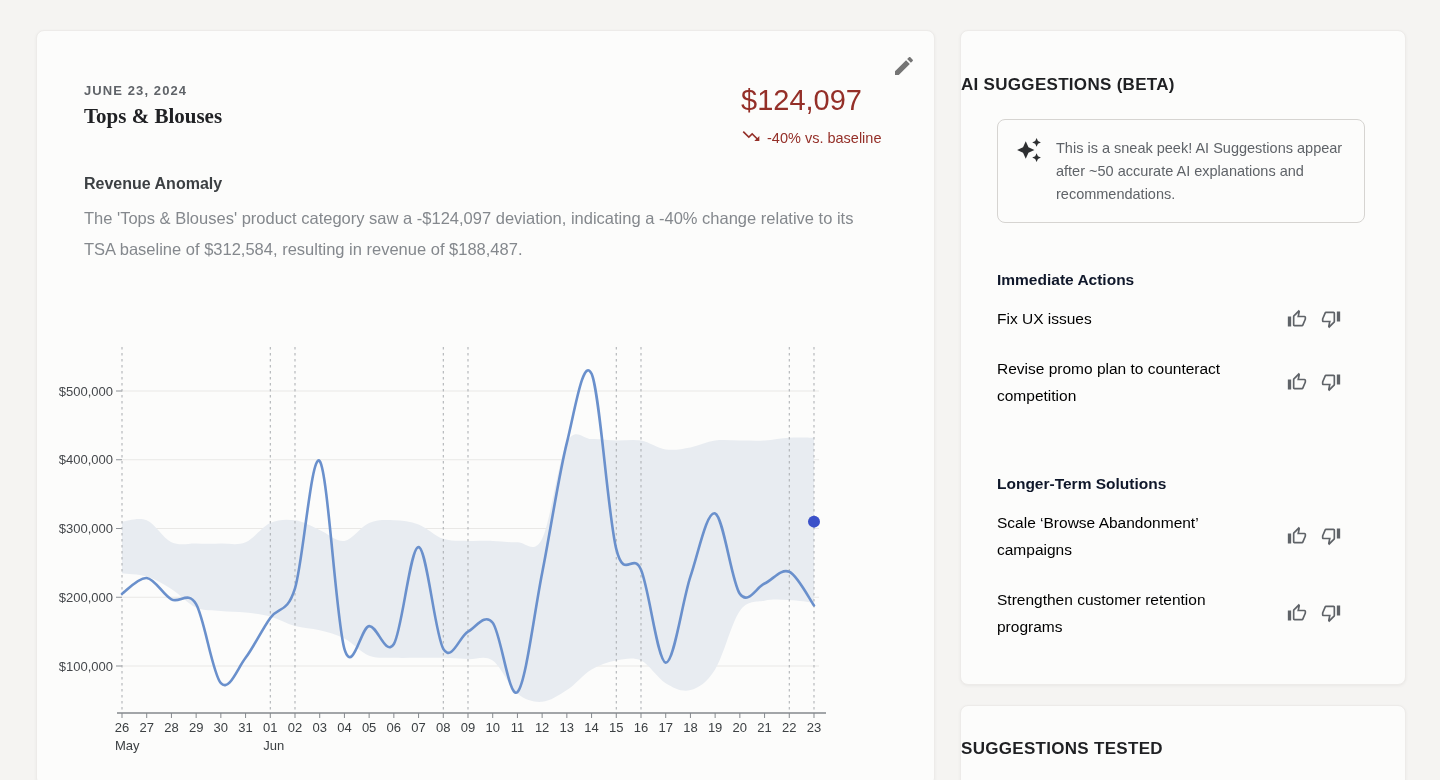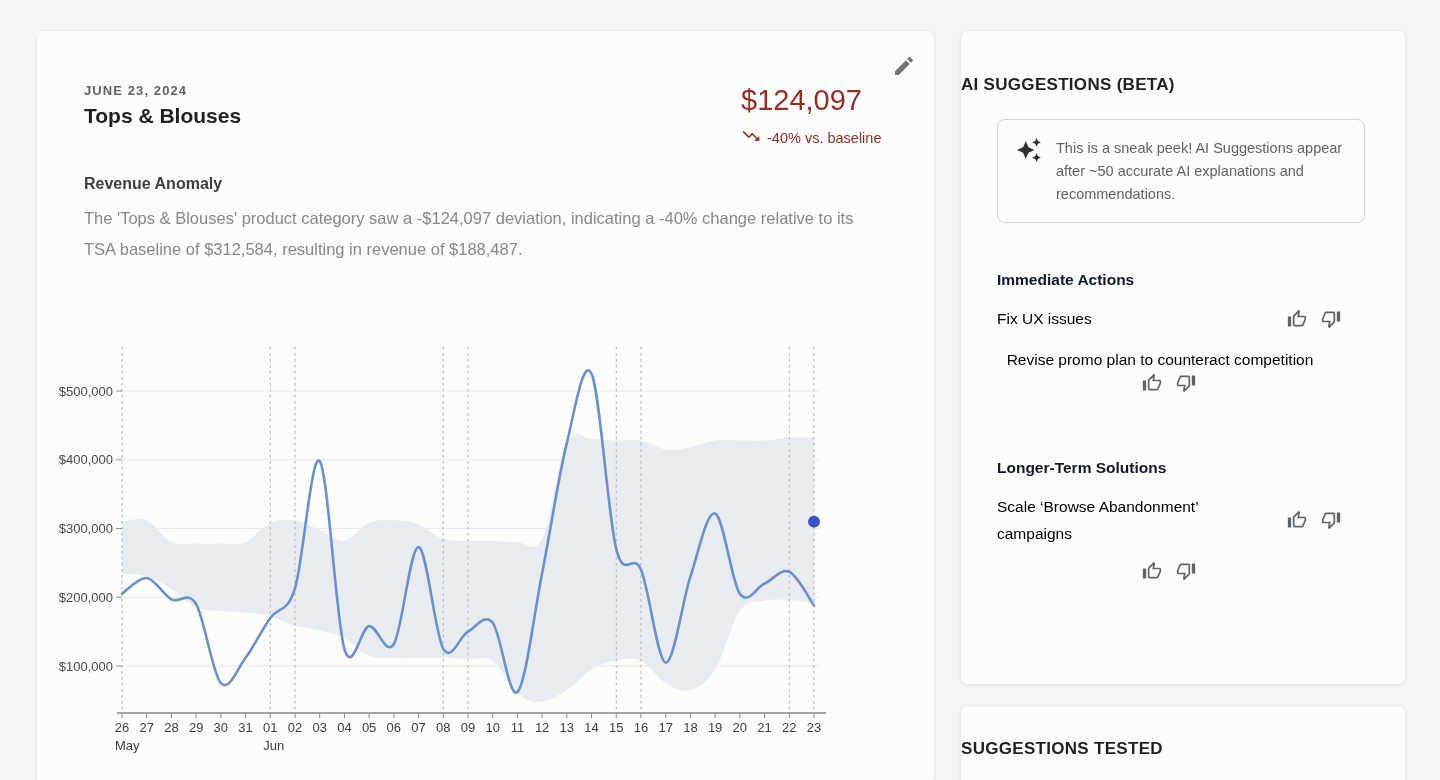--- a/index.html
+++ b/index.html
@@ -6,21 +6,21 @@
   html,body { width:1440px; height:780px; overflow:hidden; }
   body { position:relative; background:#f5f4f2; font-family:"Liberation Sans", sans-serif; }
 
   .card { position:absolute; background:#fcfcfb; border:1px solid #edebe9; border-radius:8px;
           box-shadow:0 1px 3px rgba(80,80,80,.07); }
 
   
   #report-card { left:36px; top:30px; width:899px; height:756px; }
   .report-date { position:absolute; left:47px; top:52px; font-size:13px; letter-spacing:1.1px;
                  color:#5f6368; font-weight:bold; }
-  .report-title { position:absolute; left:47px; top:73px; font-size:21px; font-weight:bold; color:#202124; }
+  .report-title { position:absolute; left:47px; top:73px; font-size:21px; font-weight:bold; color:#202124;font-family:Liberation Serif, serif; }
   .metric { position:absolute; left:704px; top:53px; }
   .metric-value { font-size:29px; font-weight:500; }
   .metric-delta { margin-top:9px; display:flex; align-items:center; gap:6px; font-size:14.5px; }
   .edit-btn { position:absolute; right:16px; top:22px; width:28px; height:28px; border:none;
               background:transparent; cursor:pointer; }
   .section-heading { position:absolute; left:47px; top:144px; font-size:16px; font-weight:bold; color:#3c4043; }
   .description { position:absolute; left:47px; top:172px; width:800px; font-size:16.5px;
                  line-height:31px; color:#84888d; }
   .mode-row { position:absolute; left:47px; top:271px; display:flex; align-items:center; gap:6px;
               font-size:13.5px; color:#3c4043; }
@@ -31,21 +31,21 @@
 
   
   #ai-card { left:960px; top:30px; width:446px; height:655px; padding:44px 0 0 0; }
   .panel-title { text-align:left; font-size:17px; font-weight:bold; color:#1f2023; letter-spacing:.3px; }
   .notice-box { margin:24px 40px 0 36px; border:1px solid #d6d4d1; border-radius:8px;
                 padding:17px 18px 16px 18px; display:flex; gap:14px; background:#fcfcfb; }
   .notice-text { font-size:14.5px; line-height:23px; color:#5f6368; }
   .ai-section-heading { margin:48px 36px 0 36px; font-size:15.5px; font-weight:bold; color:#0f172a; }
   .ai-section-heading.second { margin-top:66px; }
   .suggestion-row { margin:16px 64px 0 36px; display:flex; align-items:center; }
-  .suggestion-row.tight { margin-top:14px;flex-direction:column; }
+  .suggestion-row.tight { margin-top:23px; }
   .suggestion-label { flex:1; font-size:15.5px; line-height:27px; color:#000000; padding-right:18px; }
   .thumb-group { display:flex; gap:14px; }
   .thumb-btn { border:none; background:transparent; width:20px; height:20px; cursor:pointer; padding:0; }
   .thumb-btn svg { display:block; }
 
   
   #hypotheses-card { left:960px; top:705px; width:446px; height:85px; padding-top:33px; }
 </style>
 </head>
 <body>
@@ -237,20 +237,21 @@
         <svg width="20" height="20" viewBox="0 0 24 24" fill="#5f6368">
             <g transform="rotate(180 12 12)">
               <path d="M21 8h-6.31l.95-4.57.03-.32c0-.41-.17-.79-.44-1.06L14.17 1 7.59 7.58C7.22 7.95 7 8.45 7 9v10c0 1.1.9 2 2 2h9c.83 0 1.54-.5 1.84-1.22l3.02-7.05c.09-.23.14-.47.14-.73V10c0-1.1-.9-2-2-2zm0 4l-3 7H9V9l4.34-4.34L12.23 10H21v2zM1 9h4v12H1z"></path>
             </g>
           </svg>
       </button>
     </div>
   </div>
 
   <div class="suggestion-row tight">
+    <div class="suggestion-label">Strengthen customer retention programs</div>
     <div class="thumb-group">
       <button class="thumb-btn" title="Helpful">
         <svg width="20" height="20" viewBox="0 0 24 24" fill="#5f6368">
             <path d="M21 8h-6.31l.95-4.57.03-.32c0-.41-.17-.79-.44-1.06L14.17 1 7.59 7.58C7.22 7.95 7 8.45 7 9v10c0 1.1.9 2 2 2h9c.83 0 1.54-.5 1.84-1.22l3.02-7.05c.09-.23.14-.47.14-.73V10c0-1.1-.9-2-2-2zm0 4l-3 7H9V9l4.34-4.34L12.23 10H21v2zM1 9h4v12H1z"></path>
           </svg>
       </button>
       <button class="thumb-btn" title="Not helpful">
         <svg width="20" height="20" viewBox="0 0 24 24" fill="#5f6368">
             <g transform="rotate(180 12 12)">
               <path d="M21 8h-6.31l.95-4.57.03-.32c0-.41-.17-.79-.44-1.06L14.17 1 7.59 7.58C7.22 7.95 7 8.45 7 9v10c0 1.1.9 2 2 2h9c.83 0 1.54-.5 1.84-1.22l3.02-7.05c.09-.23.14-.47.14-.73V10c0-1.1-.9-2-2-2zm0 4l-3 7H9V9l4.34-4.34L12.23 10H21v2zM1 9h4v12H1z"></path>

